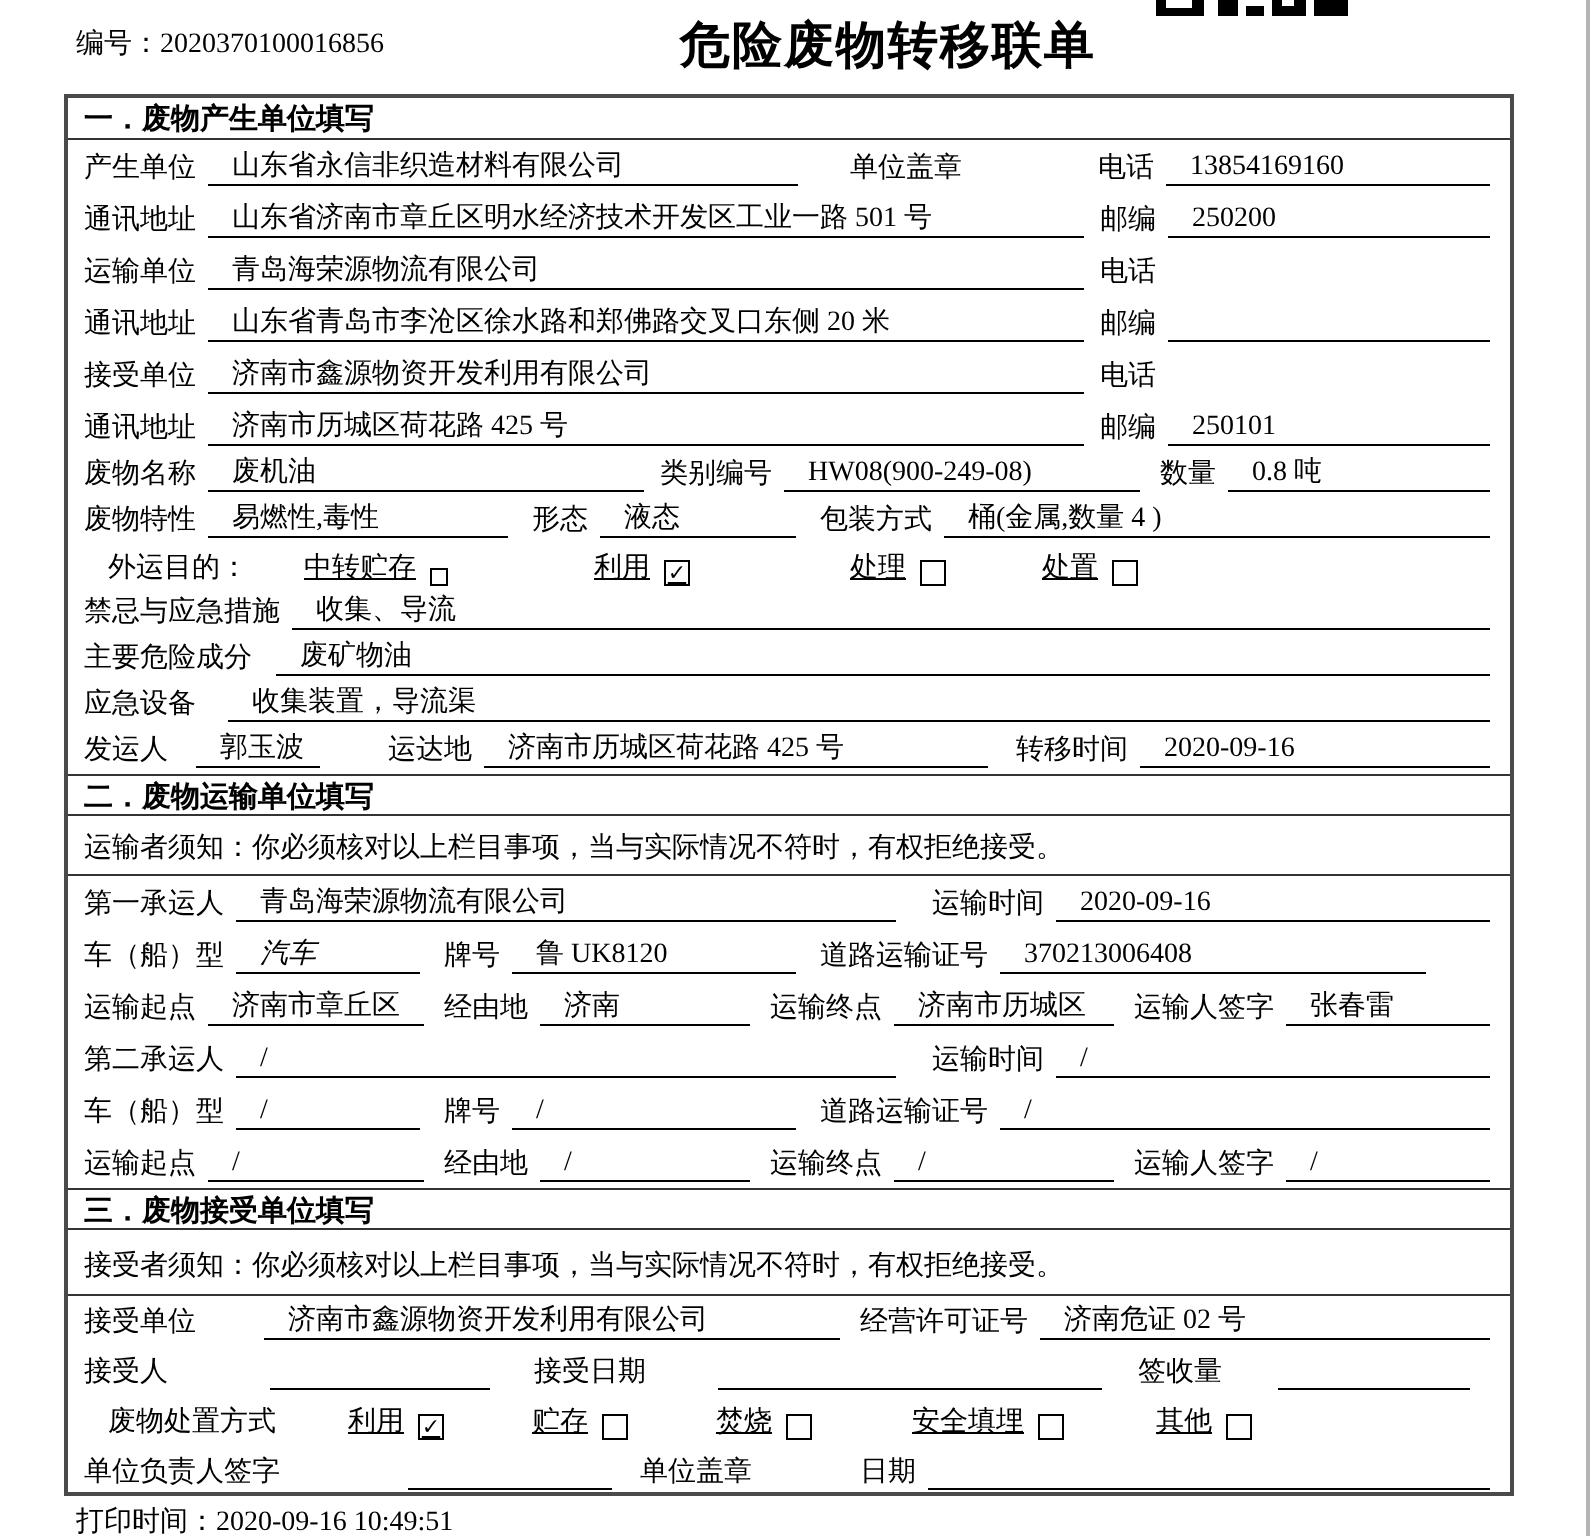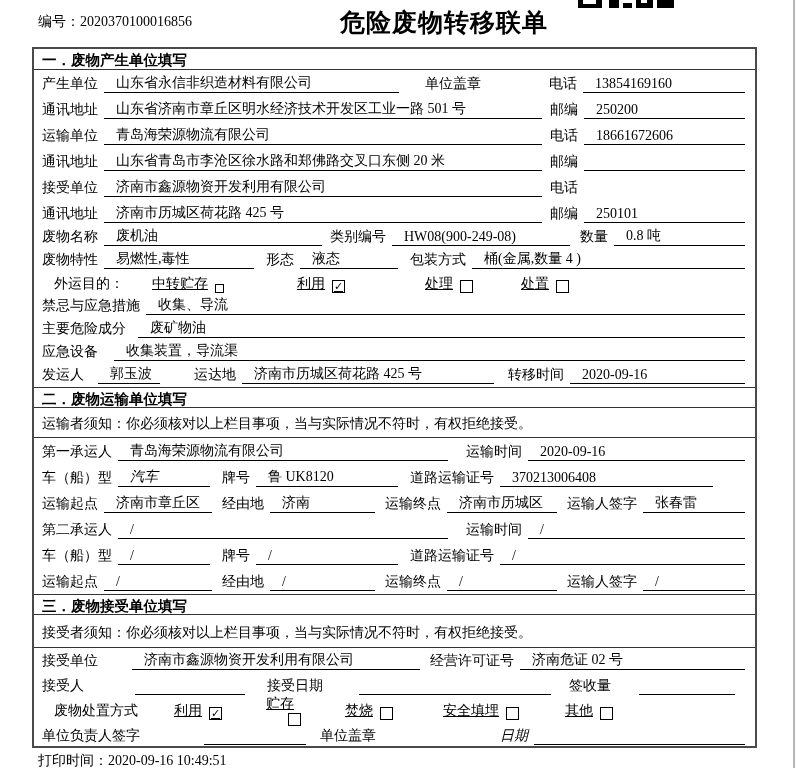--- a/index.html
+++ b/index.html
@@ -89,21 +89,20 @@
     <span class="lbl">通讯地址</span>
     <span class="u" style="width:438px;">山东省济南市章丘区明水经济技术开发区工业一路 501 号</span>
     <span class="lbl" style="margin-left:8px;">邮编</span>
     <span class="u u-fill">250200</span>
   </div>
 
   <div class="row h26">
     <span class="lbl">运输单位</span>
     <span class="u" style="width:438px;">青岛海荣源物流有限公司</span>
     <span class="lbl" style="margin-left:8px;">电话</span>
-    <span class="u u-fill">18661672606</span>
   </div>
 
   <div class="row h26">
     <span class="lbl">通讯地址</span>
     <span class="u" style="width:438px;">山东省青岛市李沧区徐水路和郑佛路交叉口东侧 20 米</span>
     <span class="lbl" style="margin-left:8px;">邮编</span>
     <span class="u u-fill"></span>
   </div>
 
   <div class="row h26">
@@ -256,21 +255,21 @@
     <span class="lbl" style="margin-left:18px;">签收量</span>
     <span class="u" style="width:96px;margin-left:22px;"></span>
   </div>
 
   <div class="row h25 cbrow">
     <span class="lbl">废物处置方式</span>
     <span class="cbg" style="margin-left:30px;">
       <span class="cbg-label">利用</span>
       <span class="cb">✓</span>
     </span>
-    <span class="cbg" style="margin-left:44px;flex-direction:column;">
+    <span class="cbg" style="margin-left:44px;">
       <span class="cbg-label">贮存</span>
       <span class="cb"></span>
     </span>
     <span class="cbg" style="margin-left:44px;">
       <span class="cbg-label">焚烧</span>
       <span class="cb"></span>
     </span>
     <span class="cbg" style="margin-left:50px;">
       <span class="cbg-label">安全填埋</span>
       <span class="cb"></span>
@@ -278,19 +277,19 @@
     <span class="cbg" style="margin-left:46px;">
       <span class="cbg-label">其他</span>
       <span class="cb"></span>
     </span>
   </div>
 
   <div class="row h25">
     <span class="lbl">单位负责人签字</span>
     <span class="u" style="width:102px;margin-left:58px;"></span>
     <span class="lbl" style="margin-left:14px;">单位盖章</span>
-    <span class="lbl" style="margin-left:118px;font-style:italic;">日期</span>
+    <span class="lbl" style="margin-left:48px;">日期</span>
     <span class="u u-fill"></span>
   </div>
 
 </div>
 
 <div class="print-time"><span>打印时间：</span><span>2020-09-16  10:49:51</span></div>
 
 </body></html>

